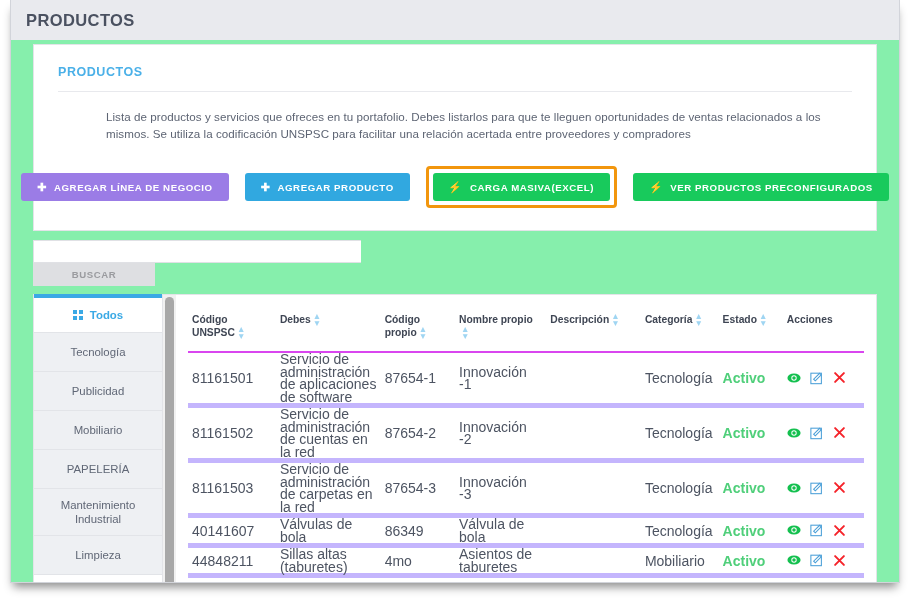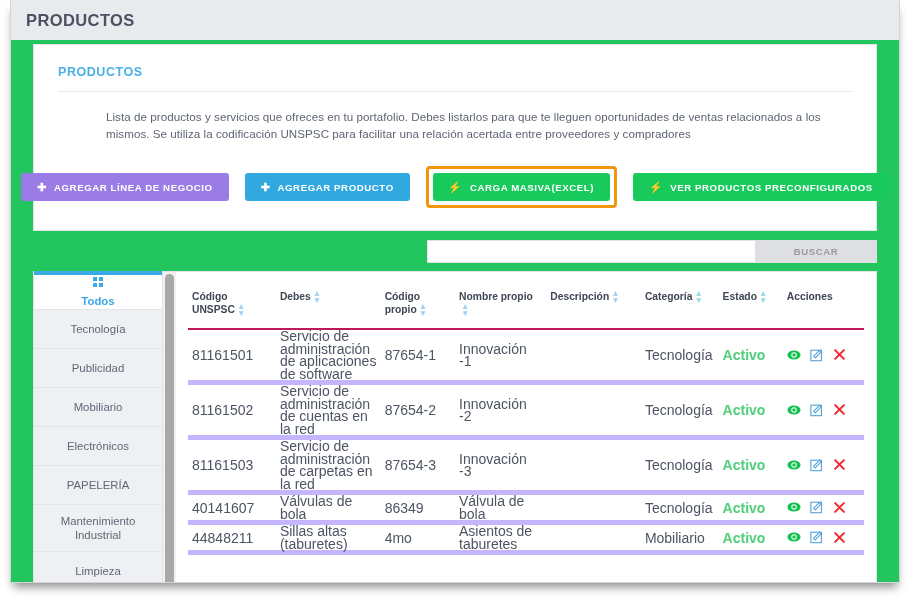--- a/index.html
+++ b/index.html
@@ -13,21 +13,21 @@
     -webkit-font-smoothing: antialiased;
   }
 
   
   #page-frame {
     position: absolute;
     left: 10px;
     top: 0px;
     width: 890px;
     height: 583px;
-    background: #22c55e;
+    background: #86efac;
     border: 1px solid #d2d4da;
     border-top: none;
     box-shadow: 0 7px 9px -3px rgba(0,0,0,0.45);
     overflow: hidden;
   }
 
   
   #title-band {
     height: 40px;
     background: #e9eaee;
@@ -105,22 +105,23 @@
     border: 3px solid #f2960d;
     border-radius: 4px;
     padding: 4px;
     background: #ffffff;
     display: inline-flex;
   }
 
   
   #search-row {
     display: flex;
-    justify-content: flex-end;
+    justify-content: flex-start;
     margin: 9px 22px 0 22px;
+    flex-direction: column;
   }
   #search-input {
     width: 328px;
     height: 23px;
     border: 1px solid #e0e1e5;
     border-right: none;
     background: #ffffff;
     font-size: 11px;
     padding: 0 8px;
     color: #55596a;
@@ -164,21 +165,20 @@
     justify-content: center;
     gap: 7px;
     font-size: 11.4px;
     color: #606776;
     background: #eef0f3;
     border-bottom: 1px solid #e2e4e8;
     cursor: pointer;
     text-align: center;
     line-height: 14px;
     padding: 12px 6px;
-    flex-direction: column;
   }
   .cat-item.active {
     background: #ffffff;
     color: #3aa9e5;
     font-weight: bold;
     border-top: 4px solid #3aa9e5;
     height: 39px;
   }
   .cat-item.two-line { height: 47px; }
   .grid-icon {
@@ -221,21 +221,21 @@
 
   table { width: 100%; border-collapse: collapse; table-layout: fixed; }
 
   thead th {
     font-size: 10.3px;
     font-weight: bold;
     color: #3f4654;
     text-align: left;
     padding: 18px 4px 11px 4px;
     vertical-align: top;
-    border-bottom: 2px solid #be185d;
+    border-bottom: 2px solid #d946ef;
     line-height: 13px;
     margin-left: 15px;
   }
   .sort-ic {
     color: #9fd5f2;
     font-size: 8.5px;
     display: inline-block;
     line-height: 7px;
     vertical-align: middle;
     margin-left: 2px;
@@ -329,23 +329,20 @@
         <span>Todos</span>
       </div>
       <div class="cat-item">
         <span>Tecnología</span>
       </div>
       <div class="cat-item">
         <span>Publicidad</span>
       </div>
       <div class="cat-item">
         <span>Mobiliario</span>
-      </div>
-      <div class="cat-item">
-        <span>Electrónicos</span>
       </div>
       <div class="cat-item">
         <span>PAPELERÍA</span>
       </div>
       <div class="cat-item two-line">
         <span>Mantenimiento Industrial</span>
       </div>
       <div class="cat-item">
         <span>Limpieza</span>
       </div>

